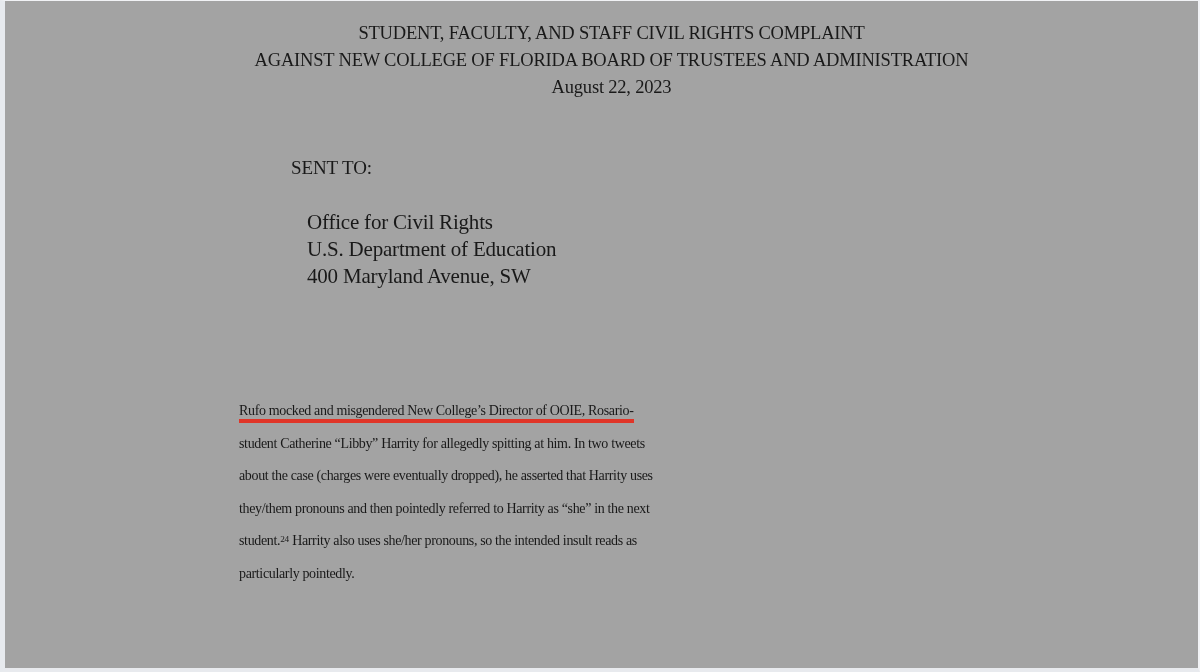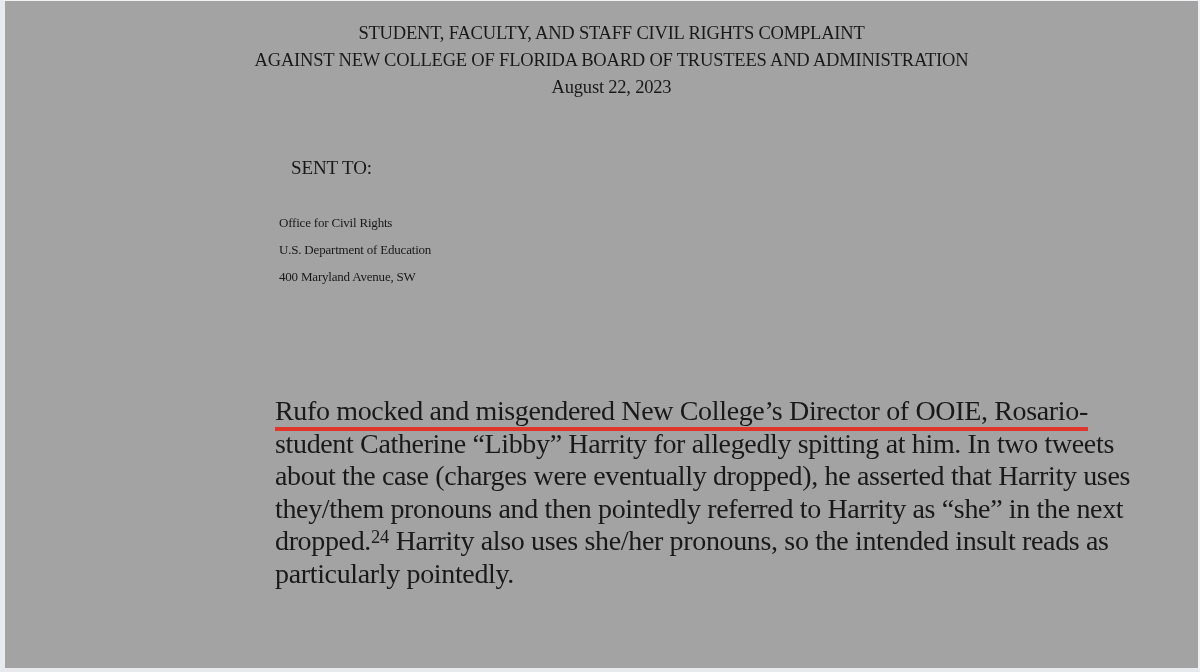--- a/index.html
+++ b/index.html
@@ -36,36 +36,35 @@
   }
   .sent-to {
     position: absolute;
     left: 286px;
     top: 156px;
     font-size: 19px;
     letter-spacing: -0.1px;
   }
   .address {
     position: absolute;
-    left: 274px;
+    left: 302px;
     top: 208px;
-    font-size: 13px;
+    font-size: 21px;
     line-height: 27.2px;
     letter-spacing: -0.2px;
     white-space: nowrap;
   }
   .body-text {
     position: absolute;
     left: 234px;
     top: 394px;
-    font-size: 28px;
+    font-size: 14px;
     line-height: 32.6px;
     letter-spacing: -0.35px;
     white-space: nowrap;
-    margin-left: 36px;
   }
   .body-line {
     height: 32.6px;
   }
   .redline {
     border-bottom: 4px solid #e03528;
     padding-bottom: 1px;
   }
   .sup {
     font-size: 0.66em;
@@ -91,17 +90,17 @@
       <div>Office for Civil Rights</div>
       <div>U.S. Department of Education</div>
       <div>400 Maryland Avenue, SW</div>
     </div>
 
   <div class="body-text">
       <div class="body-line"><span class="redline">Rufo mocked and misgendered New College’s Director of OOIE, Rosario-</span></div>
       <div class="body-line"><span>student Catherine “Libby” Harrity for allegedly spitting at him. In two tweets</span></div>
       <div class="body-line"><span>about the case (charges were eventually dropped), he asserted that Harrity uses</span></div>
       <div class="body-line"><span>they/them pronouns and then pointedly referred to Harrity as “she” in the next</span></div>
-      <div class="body-line"><span>dropped.</span><span><span class="sup">24</span></span><span> Harrity also uses she/her pronouns, so the intended insult reads as</span></div>
+      <div class="body-line"><span>student.</span><span><span class="sup">24</span></span><span> Harrity also uses she/her pronouns, so the intended insult reads as</span></div>
       <div class="body-line"><span>particularly pointedly.</span></div>
     </div>
 
 </div>
 
 </body></html>

